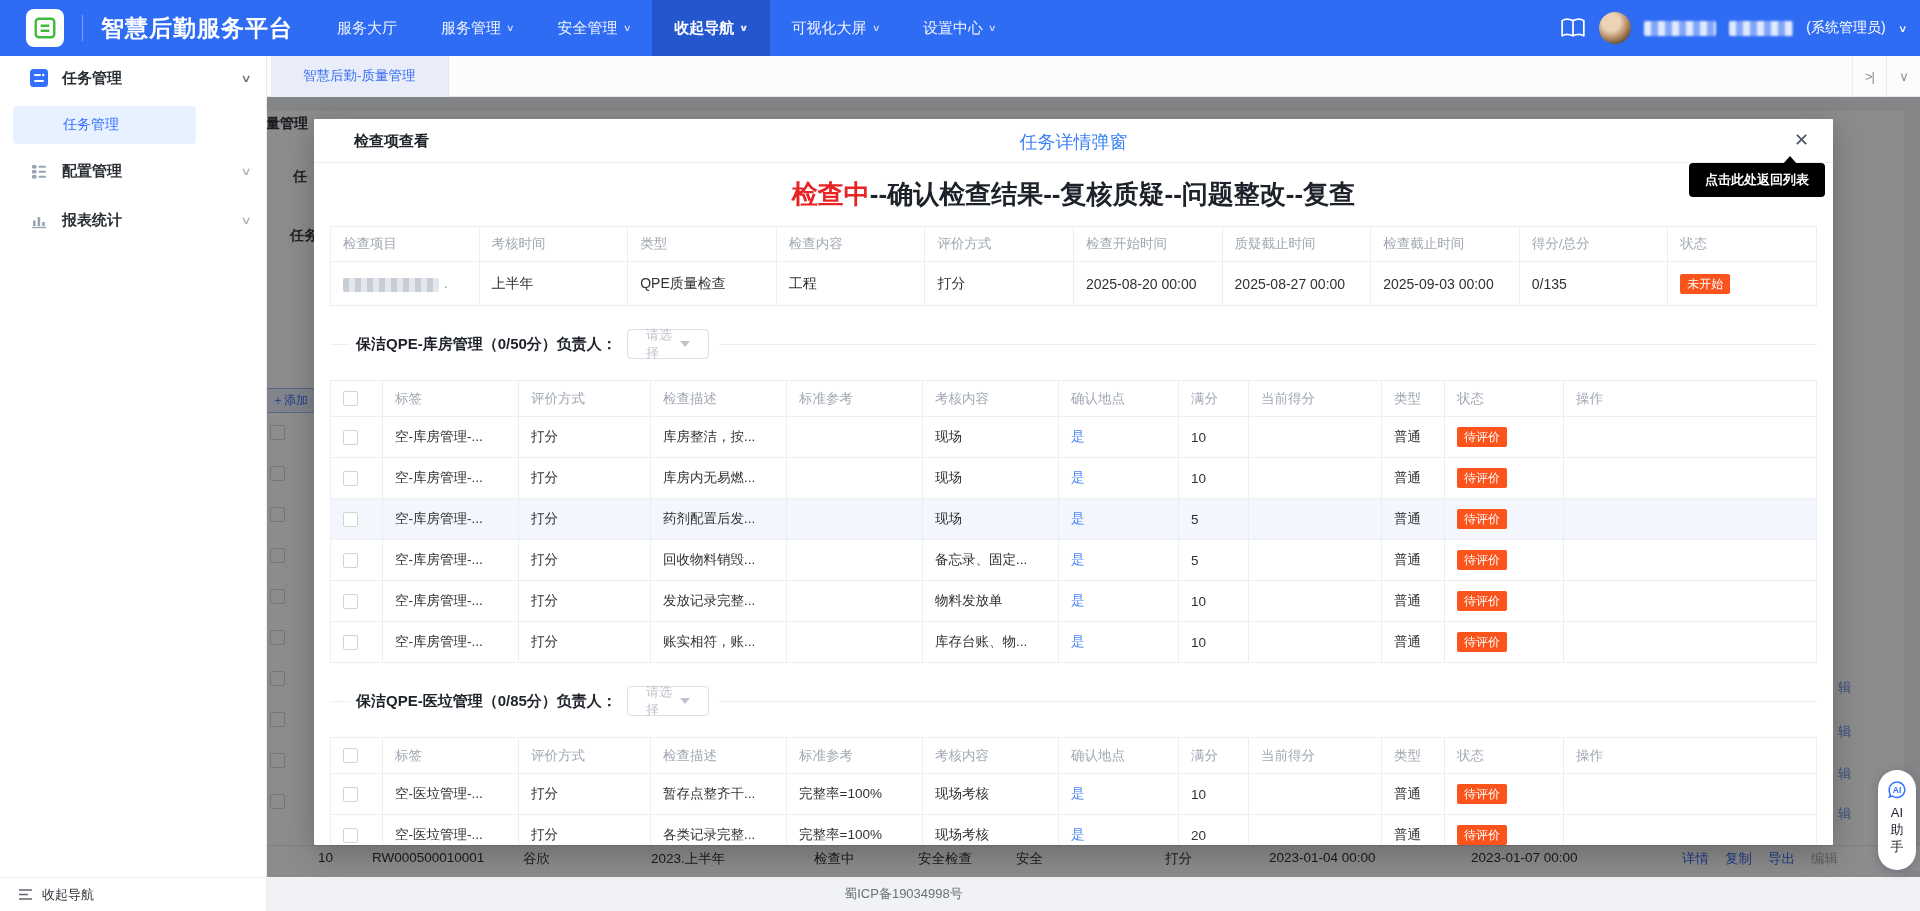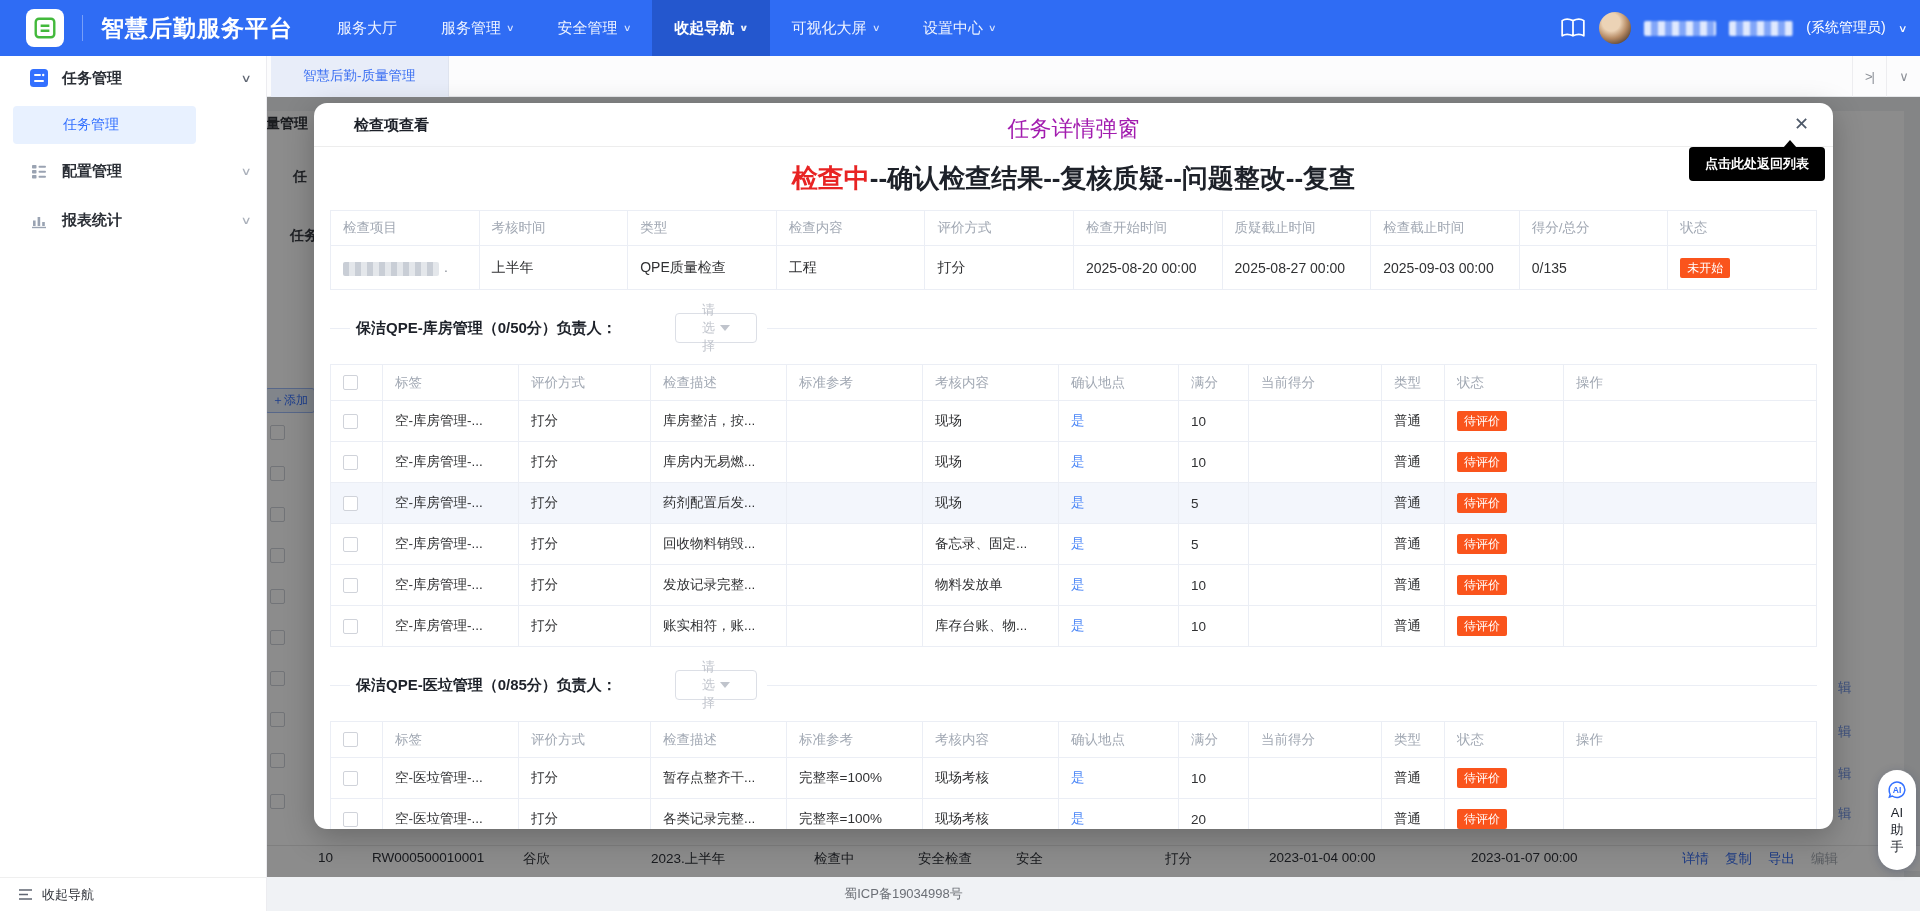--- a/index.html
+++ b/index.html
@@ -65,24 +65,24 @@
   .bg-row span:nth-child(11){left:1445px} .bg-row span:nth-child(12){left:1488px}
   .bg-row span:nth-child(13){left:1531px} .bg-row span:nth-child(14){left:1574px}
   .bg-row span.bg-link.disabled { color:#a8adb5; }
 
   .overlay { position:absolute; left:237px; top:97px; right:0; bottom:34px; background:rgba(0,0,0,.45); z-index:5; }
 
   .footer { position:absolute; left:237px; right:0; bottom:0; height:34px; background:#f0f2f5; display:flex; align-items:center; justify-content:center; z-index:2; }
   .footer span { font-size:13px; color:#6b6f76; transform:translateX(-175px); }
 
   
-  .modal { position:absolute; left:314px; top:103px; width:1519px; height:726px; background:#fff; border-radius:13px; box-shadow:0 8px 30px rgba(0,0,0,.25); z-index:20; }
+  .modal { position:absolute; left:314px; top:119px; width:1519px; height:726px; background:#fff; border-radius:1px; box-shadow:0 8px 30px rgba(0,0,0,.25); z-index:20; }
   .modal-header { position:relative; height:44px; border-bottom:1px solid #ededed; }
   .m-title { position:absolute; left:40px; top:13px; font-size:15px; font-weight:bold; color:#1d2129; }
-  .m-annot { position:absolute; left:0; right:0; top:11px; text-align:center; font-size:22px; color:#a21caf; }
+  .m-annot { position:absolute; left:0; right:0; top:11px; text-align:center; font-size:18px; color:#3b82f6; }
   .m-close { position:absolute; right:24px; top:10px; font-size:18px; color:#4e5969; cursor:pointer; }
   .tooltip { position:absolute; top:44px; right:8px; height:34px; padding:0 16px; background:#000; color:#fff; font-size:13px; font-weight:bold; border-radius:4px; display:flex; align-items:center; z-index:25; }
   .tooltip::before { content:""; position:absolute; top:-7px; right:28px; border-left:7px solid transparent; border-right:7px solid transparent; border-bottom:8px solid #000; }
   .modal-body { height:682px; padding:0 16px; overflow:hidden; }
 
   .flow { margin:12px 0 13px; text-align:center; font-size:26px; font-weight:bold; color:#1d2129; line-height:38px; }
   .flow .cur { color:#e82323; }
 
   table { border-collapse:collapse; width:100%; table-layout:fixed; }
   th { font-weight:normal; text-align:left; color:#a1a8b3; font-size:13.5px; border:1px solid #ebeef5; padding:0 12px; white-space:nowrap; overflow:hidden; }
@@ -96,21 +96,21 @@
   .blue-link { color:#4a86f7; cursor:pointer; }
   .cb { display:inline-block; width:15px; height:15px; border:1px solid #d0d3da; border-radius:2px; background:#fff; vertical-align:middle; cursor:pointer; }
   .td-redact { display:inline-block; width:96px; height:14px; border-radius:2px; vertical-align:middle;
     background:repeating-linear-gradient(90deg,#c9ced6 0 6px,#e4e7eb 6px 12px); filter:blur(.6px); margin-right:5px; }
   .sum-dot { color:#8a8f98; }
 
   .section-head { position:relative; height:44px; margin:16px 0 14px; display:flex; align-items:center; }
   .section-head::before { content:""; position:absolute; left:0; right:0; top:50%; height:1px; background:#ebeef5; }
   .section-inner { position:relative; background:#fff; margin-left:20px; padding:0 10px 0 6px; display:flex; align-items:center; gap:10px; }
   .sec-title { font-size:15px; font-weight:bold; color:#1d2129; white-space:nowrap; }
-  .select { width:82px; height:30px; border:1px solid #dcdfe6; border-radius:4px; background:#fff; display:flex; align-items:center; justify-content:space-between; padding:0 26px; cursor:pointer;margin-left:48px; }
+  .select { width:82px; height:30px; border:1px solid #dcdfe6; border-radius:4px; background:#fff; display:flex; align-items:center; justify-content:space-between; padding:0 18px; cursor:pointer; }
   .select span { color:#c0c4cc; font-size:13px; }
   .sel-caret { width:0; height:0; border-left:5px solid transparent; border-right:5px solid transparent; border-top:6px solid #c0c4cc; }
 
   
   .ai-widget { position:absolute; right:4px; top:770px; width:38px; height:100px; background:#fff; border-radius:19px; box-shadow:0 2px 10px rgba(20,40,90,.25); z-index:30; display:flex; flex-direction:column; align-items:center; padding-top:8px; gap:2px; cursor:pointer; }
   .ai-label { display:flex; flex-direction:column; align-items:center; font-size:13px; color:#1d2129; line-height:17px; }
 </style>
 </head>
 <body>
 

